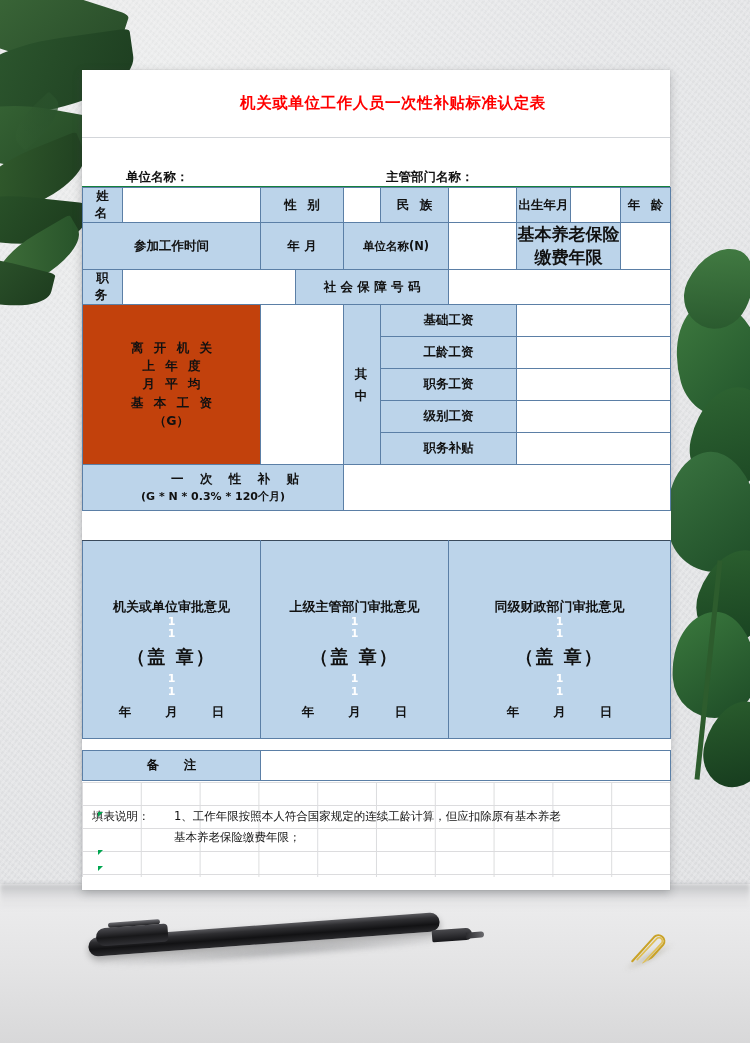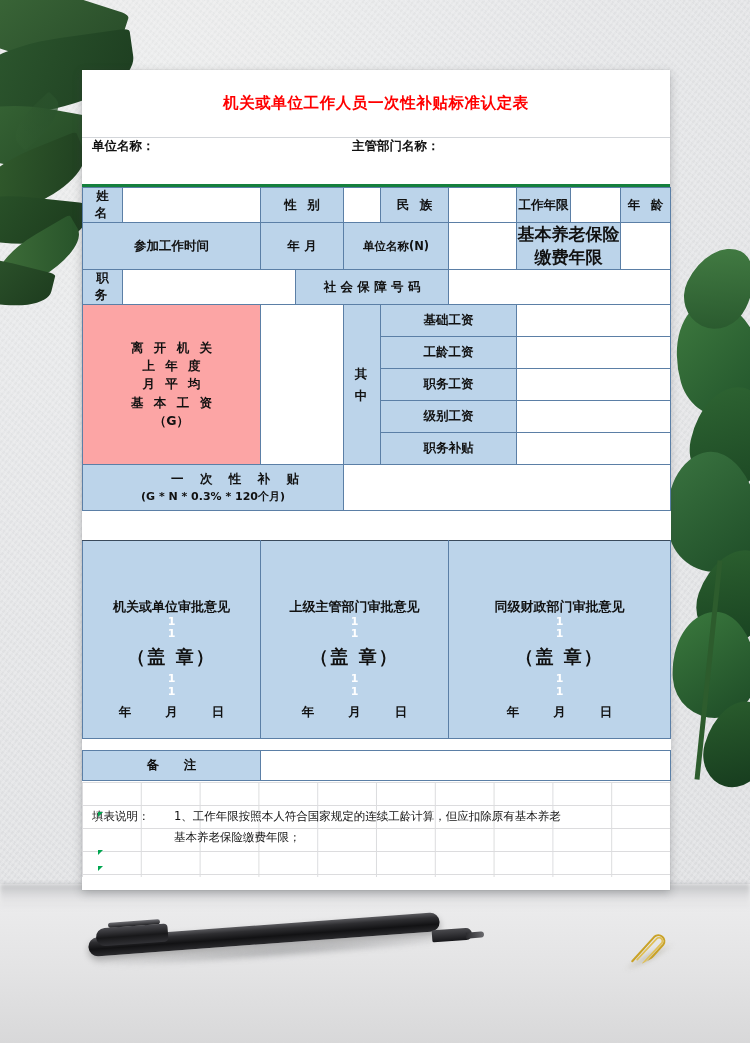--- a/index.html
+++ b/index.html
@@ -40,58 +40,58 @@
   
   .fig{ position:absolute; border-radius:54% 46% 50% 50%/ 60% 58% 42% 40%; }
 
   
   #paper {
     position:absolute; left:82px; top:70px; width:588px; height:820px;
     background:#ffffff;
     box-shadow:0 3px 9px rgba(60,62,66,.30), 0 0 1px rgba(0,0,0,.18);
   }
 
-  .band { width:100%; }
+  .band { width:100%;padding-left:34px; }
 
   
   .title-band{
     height:68px; display:flex; align-items:center; justify-content:center;
     border-bottom:1px solid #d3d6da;
   }
   .title-band .title{
     color:#ff0000; font-weight:bold; font-size:15.5px; letter-spacing:.6px;
     font-family:"DejaVu Sans","Liberation Sans",sans-serif;
   }
 
   
   .unit-band{
-    height:49px; display:flex; align-items:flex-start;
+    height:49px; display:flex; align-items:flex-end;
     font-size:12.5px; font-weight:bold; color:#111;
-    border-bottom:3px solid #15803d;
+    border-bottom:1px solid #15803d;
   }
   .unit-band .u1{ margin-left:10px; width:260px; }
   .unit-band .u2{ }
 
   table.form{
     width:100%; border-collapse:collapse; table-layout:fixed;
   }
   table.form td{
     border:1px solid #5b7fa6;
     font-size:12.5px; font-weight:bold; color:#111;
     text-align:center; vertical-align:middle;
     padding:0; height:30px;
     font-family:"DejaVu Sans","Liberation Sans",sans-serif;
   }
   td.lbl{ background:#bcd4ea; }
   td.val{ background:#ffffff; }
   .sp1{ letter-spacing:3px; text-indent:3px; }
 
   
   td.bigleft{
-    background:#fca5a5; line-height:1.45; font-size:12.5px;
+    background:#c2410c; line-height:1.45; font-size:12.5px;
     letter-spacing:3px; text-indent:3px;
   }
   td.qz{ background:#bcd4ea; font-size:12.5px; line-height:1.7; letter-spacing:2px;}
 
   
   td.subsidy{
     background:#bcd4ea; line-height:1.5; padding:3px 2px;
   }
   td.subsidy .l1{ font-size:12.5px; letter-spacing:6px; text-indent:6px;padding-left:44px;}
   td.subsidy .l2{ font-size:11px; letter-spacing:0; font-family:"DejaVu Sans",sans-serif;}
@@ -245,21 +245,21 @@
     </colgroup>
 
     <tbody>
         <tr>
       <td class="lbl sp1" colspan="1">姓  名</td>
       <td class="val" colspan="2"></td>
       <td class="lbl sp1" colspan="2">性  别</td>
       <td class="val" colspan="1"></td>
       <td class="lbl sp1" colspan="1">民  族</td>
       <td class="val" colspan="1"></td>
-      <td class="lbl" colspan="1">工作年限</td>
+      <td class="lbl" colspan="1">出生年月</td>
       <td class="val" colspan="1"></td>
       <td class="lbl sp1" colspan="1">年  龄</td>
     </tr>
 
     <tr>
       <td class="lbl" colspan="3">参加工作时间</td>
       <td class="lbl" colspan="2">
         <div class="ym">
           <span>年</span>
           <span>月</span>

